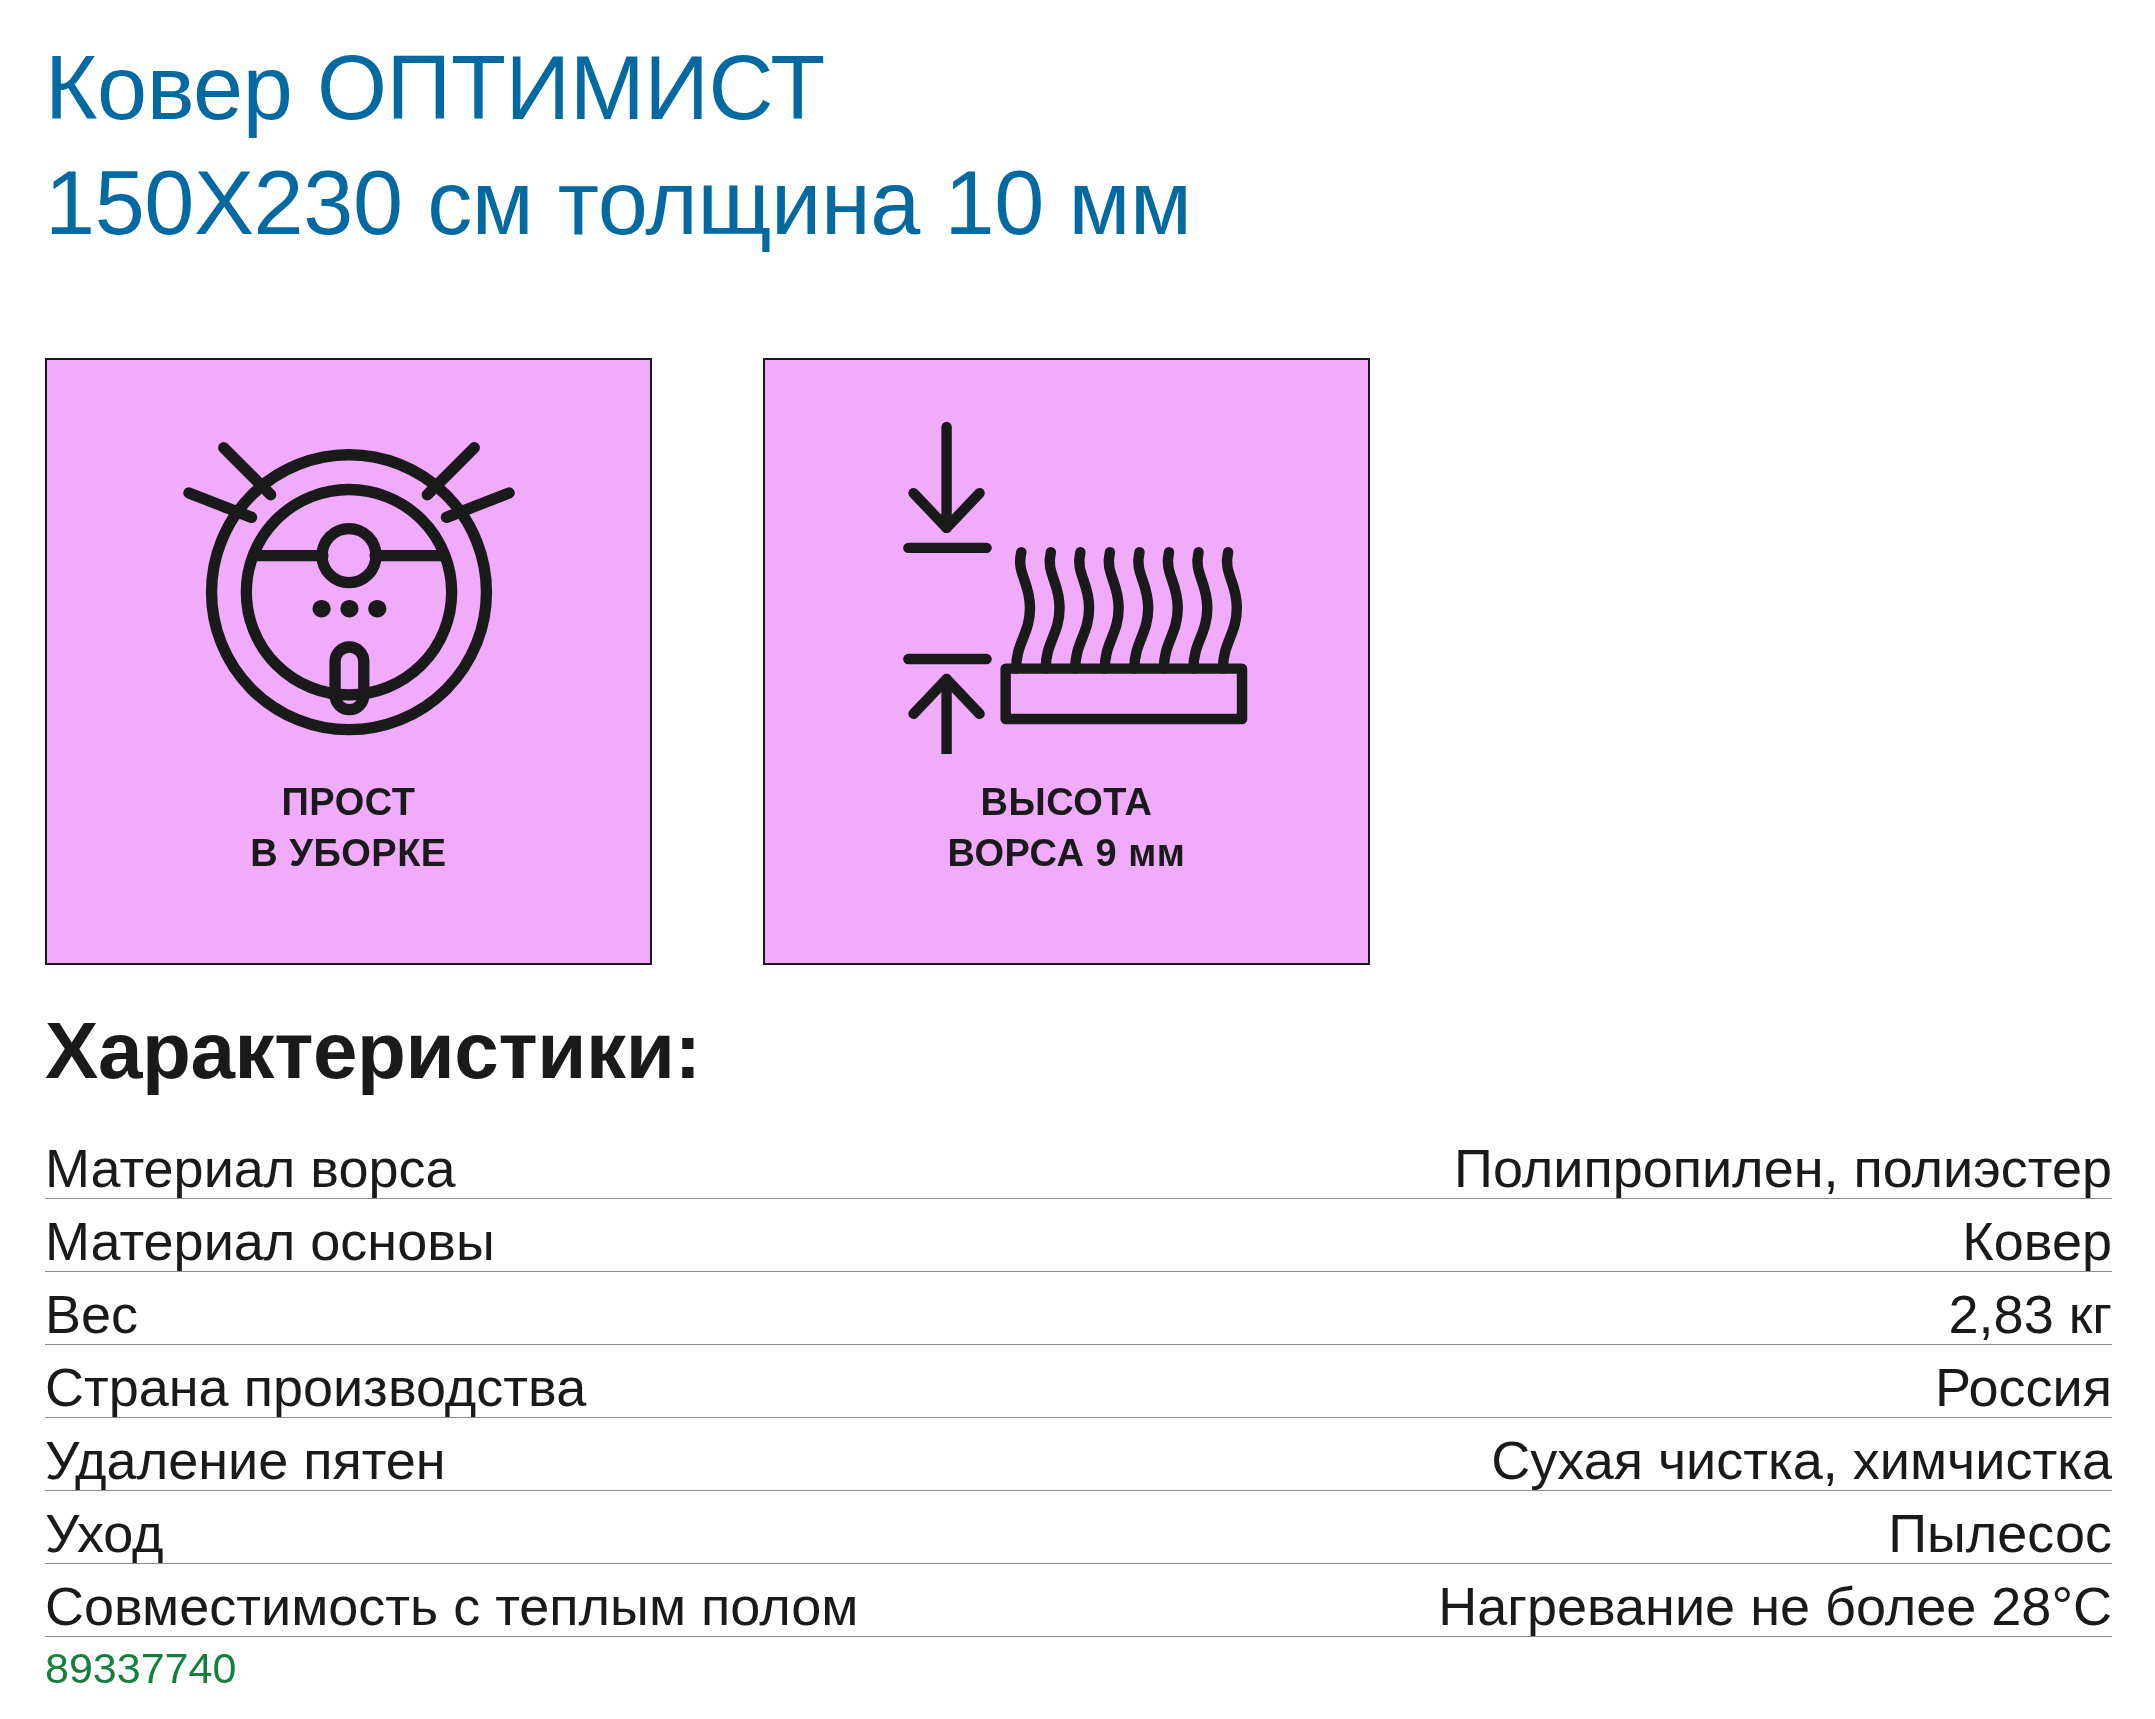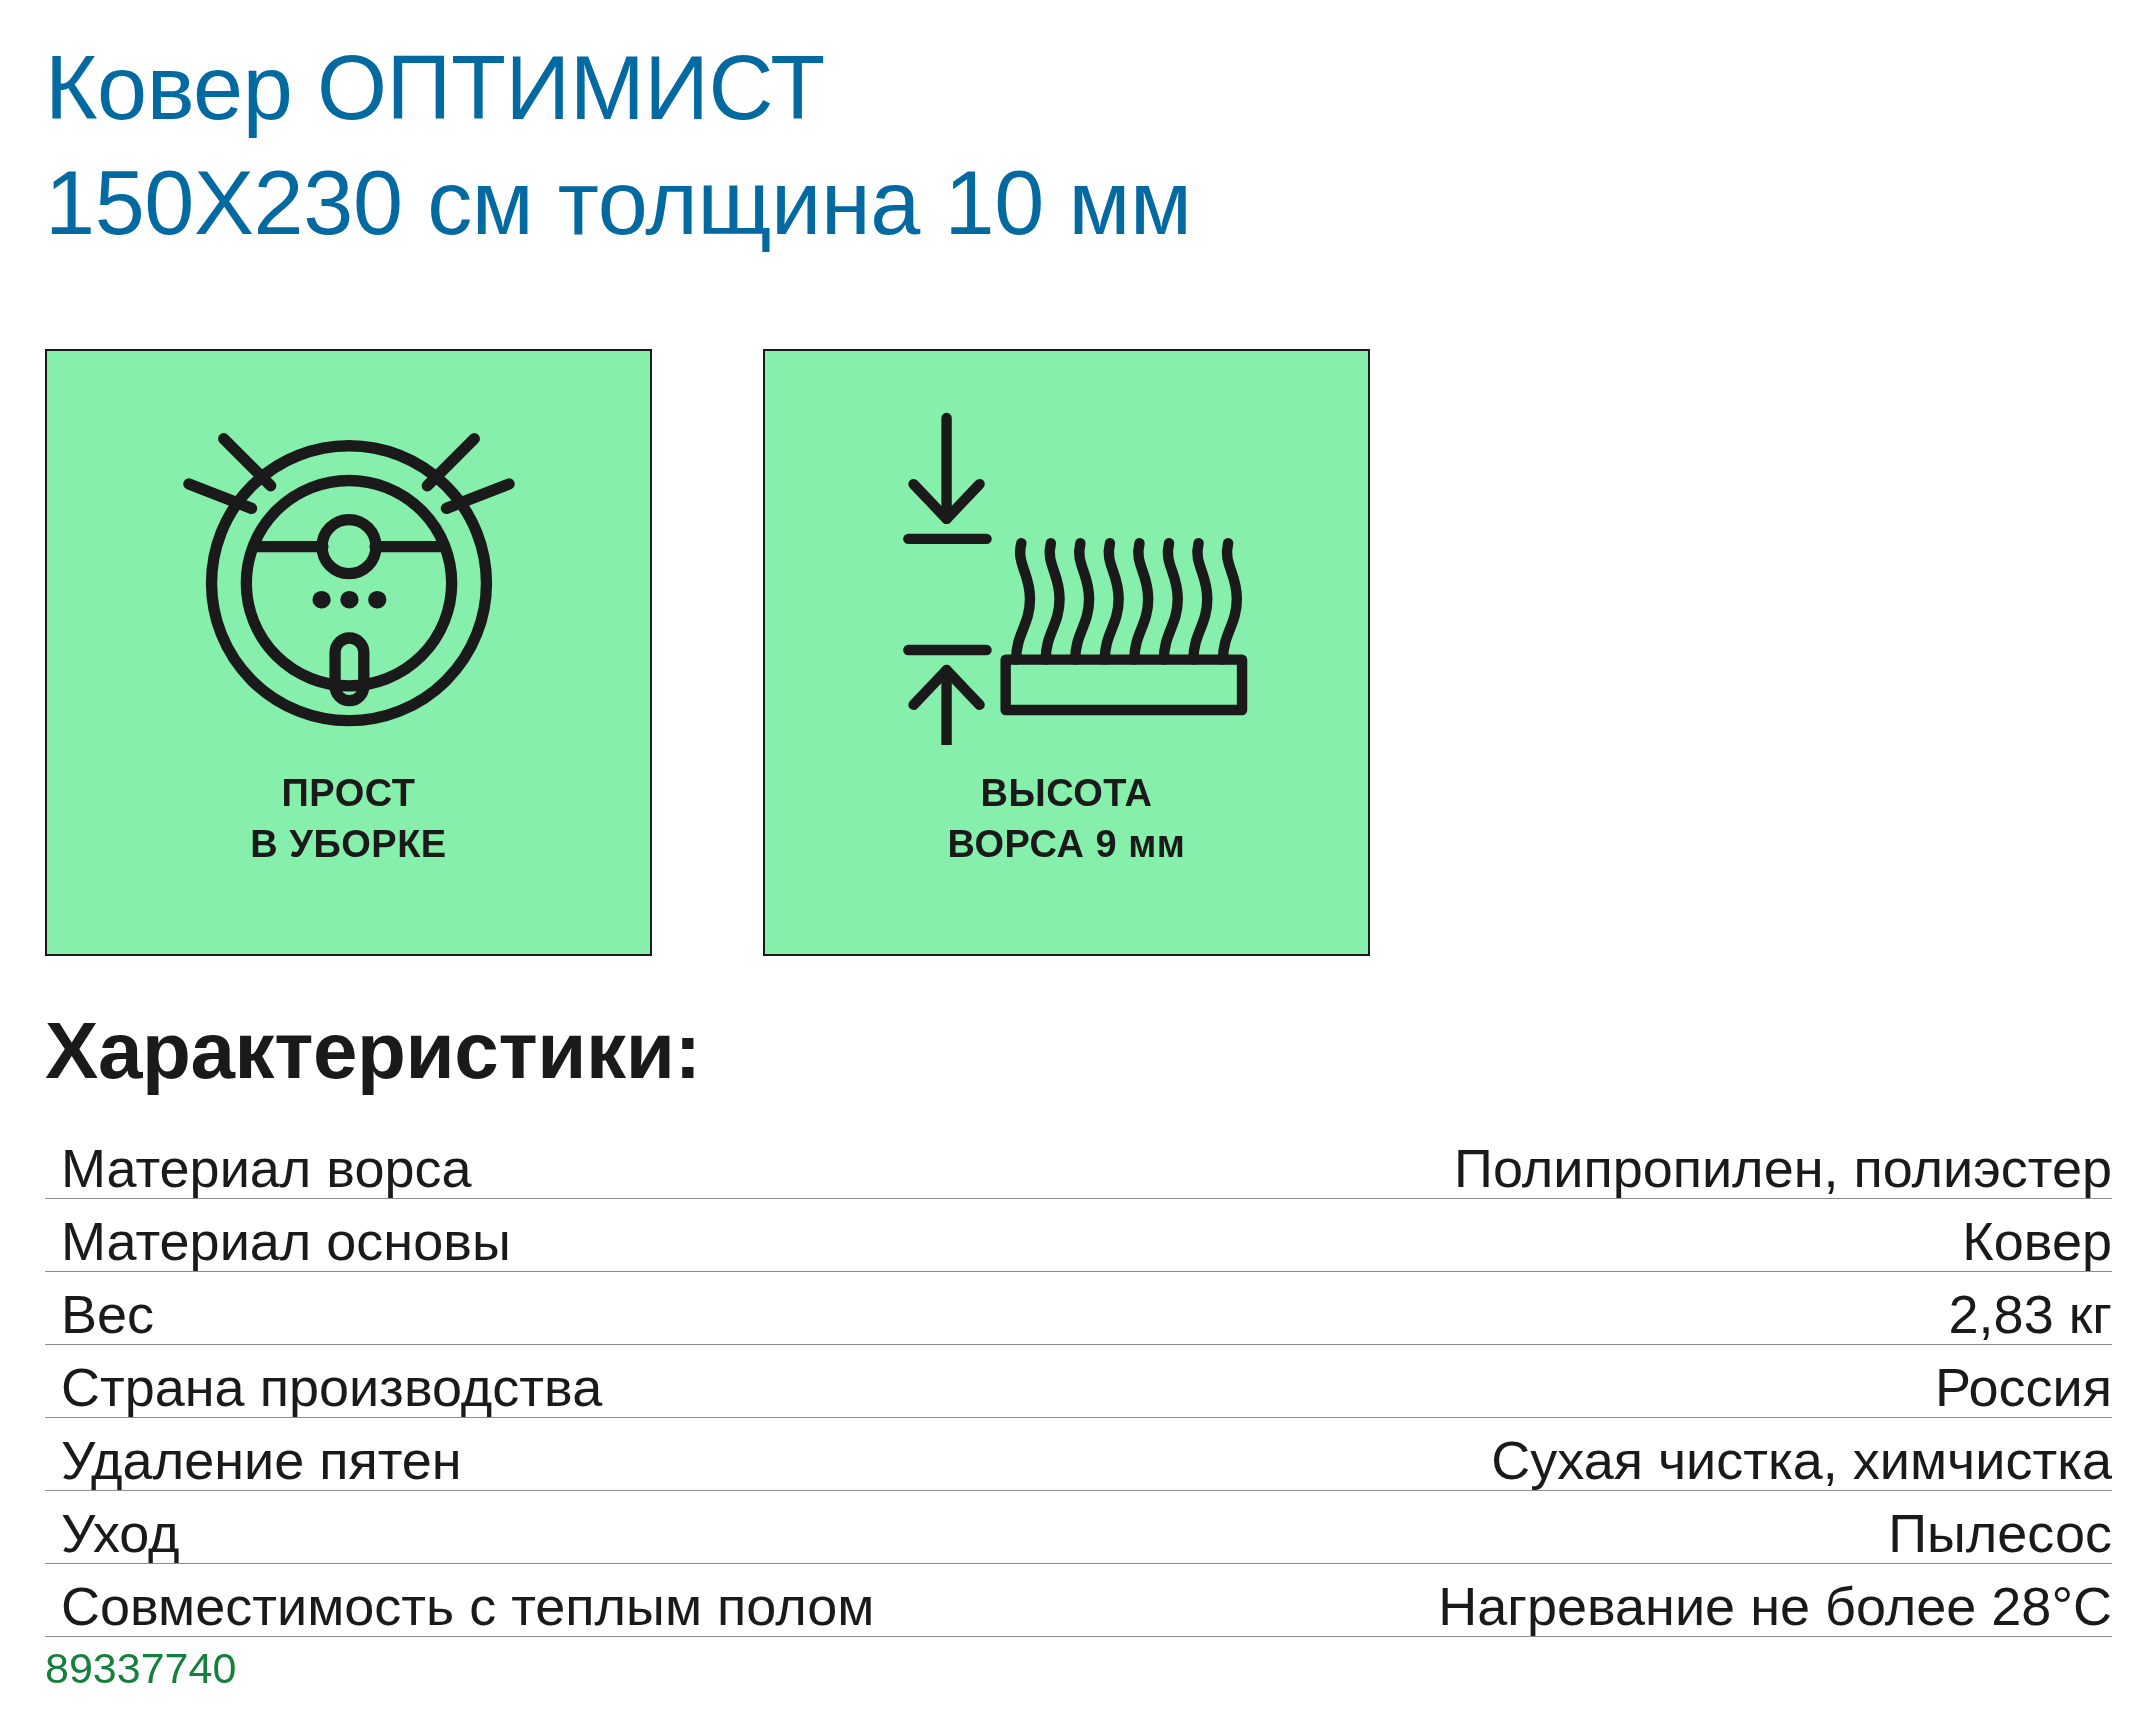--- a/index.html
+++ b/index.html
@@ -31,26 +31,26 @@
   }
 
   
   .features {
     position: absolute;
     left: 45px;
     top: 342px;
   }
   .feature-box {
     position: absolute;
-    top: 7px;
+    top: 16px;
     width: 607px;
     height: 607px;
     border: 2.6px solid #1a1a1a;
     box-sizing: border-box;
-    background: #86efac;
+    background: #f0abfc;
   }
   .feature-box.b1 { left: 0px; }
   .feature-box.b2 { left: 718px; }
 
   .feature-art {
     position: absolute;
     left: 0;
     top: 24px;
     width: 100%;
     height: 391px;
@@ -100,21 +100,21 @@
   .spec-label,
   .spec-value {
     position: absolute;
     bottom: 2.6px;
     font-size: 54px;
     line-height: 1;
     font-weight: 400;
     color: #1a1a1a;
     white-space: nowrap;
   }
-  .spec-label { left: 16px; }
+  .spec-label { left: 0; }
   .spec-value { right: 0; }
 
   
   .article {
     position: absolute;
     left: 45px;
     top: 1644px;
     font-size: 43px;
     font-weight: 400;
     color: #15803d;

